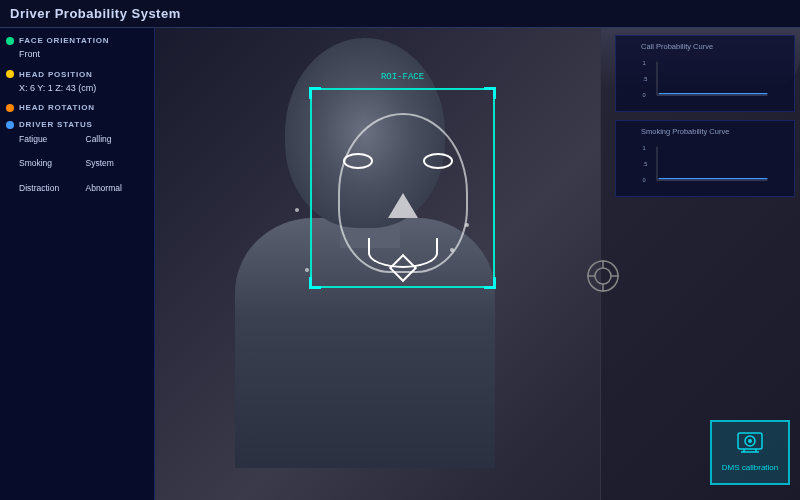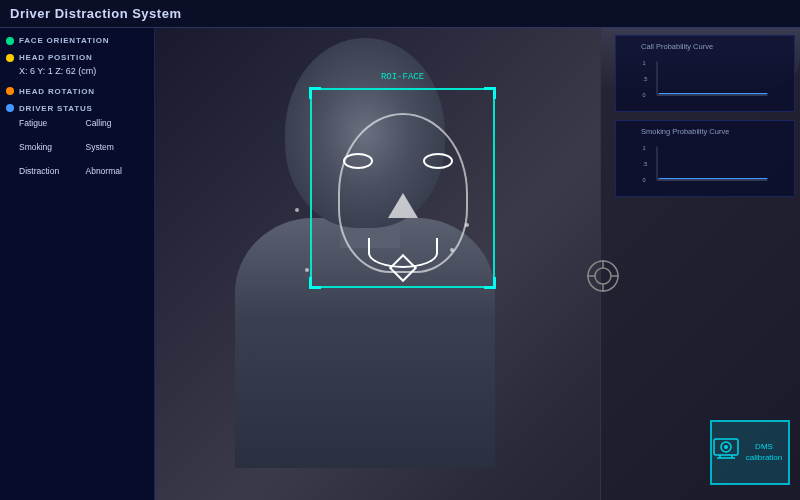--- a/index.html
+++ b/index.html
@@ -324,21 +324,21 @@
     
     .dms-button {
       position: absolute;
       bottom: 15px;
       right: 10px;
       width: 80px;
       height: 65px;
       background: rgba(0, 180, 200, 0.2);
       border: 2px solid #00b4c8;
       display: flex;
-      flex-direction: row;
+      flex-direction: column;
       align-items: center;
       justify-content: center;
       cursor: pointer;
       z-index: 10;
     }
 
     .dms-icon {
       color: #00d4e8;
       font-size: 22px;
       margin-bottom: 4px;
@@ -361,21 +361,21 @@
       opacity: 0.6;
       z-index: 6;
     }
   </style>
 </head>
 <body>
 
 <div class="container">
 
   <div class="title-bar">
-    <span class="title-text">Driver Distraction System</span>
+    <span class="title-text">Driver Probability System</span>
   </div>
 
   <div class="camera-feed">
 
     <div class="car-interior-right">
       <div class="car-roof"></div>
     </div>
 
     <div class="body-silhouette"></div>
     <div class="neck"></div>
@@ -417,28 +417,29 @@
   </div>
 
   <div class="left-panel">
 
 
     <div class="status-section">
       <div class="section-header">
         <div class="dot-indicator dot-green"></div>
         <span class="section-title">FACE ORIENTATION</span>
       </div>
+      <div class="section-value">Front</div>
     </div>
 
     <div class="status-section">
       <div class="section-header">
         <div class="dot-indicator dot-yellow"></div>
         <span class="section-title">HEAD POSITION</span>
       </div>
-      <div class="section-value">X: 6 Y: 1 Z: 62 (cm)</div>
+      <div class="section-value">X: 6 Y: 1 Z: 43 (cm)</div>
     </div>
 
     <div class="status-section">
       <div class="section-header">
         <div class="dot-indicator dot-orange"></div>
         <span class="section-title">HEAD ROTATION</span>
       </div>
     </div>
 
     <div class="status-section">

